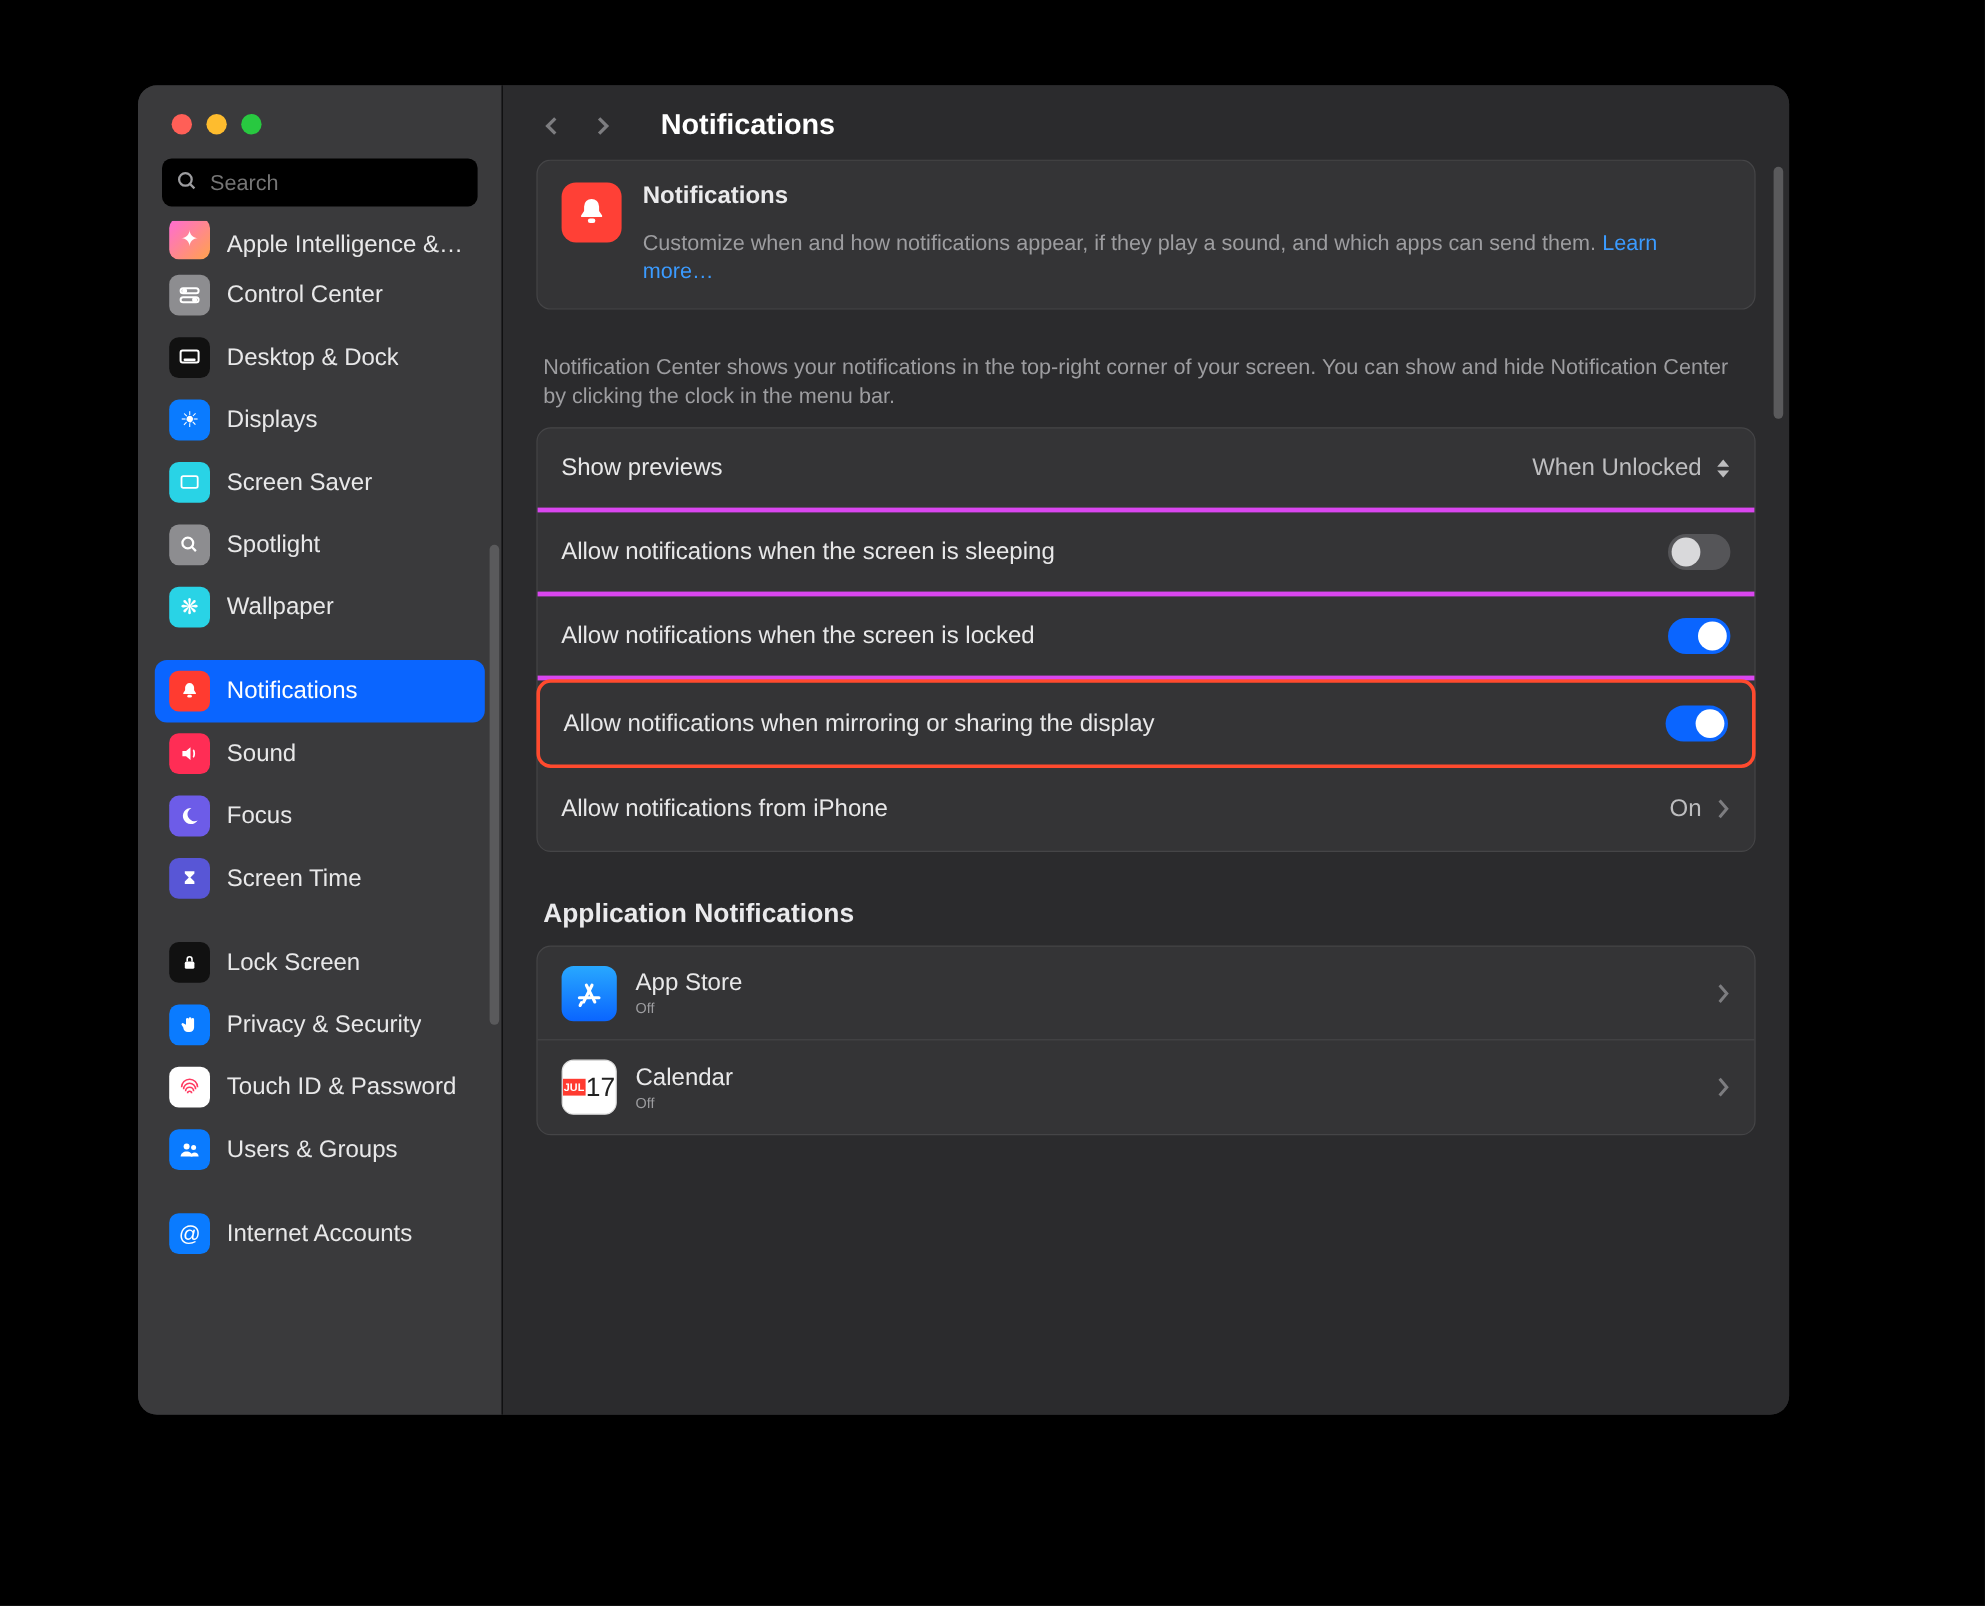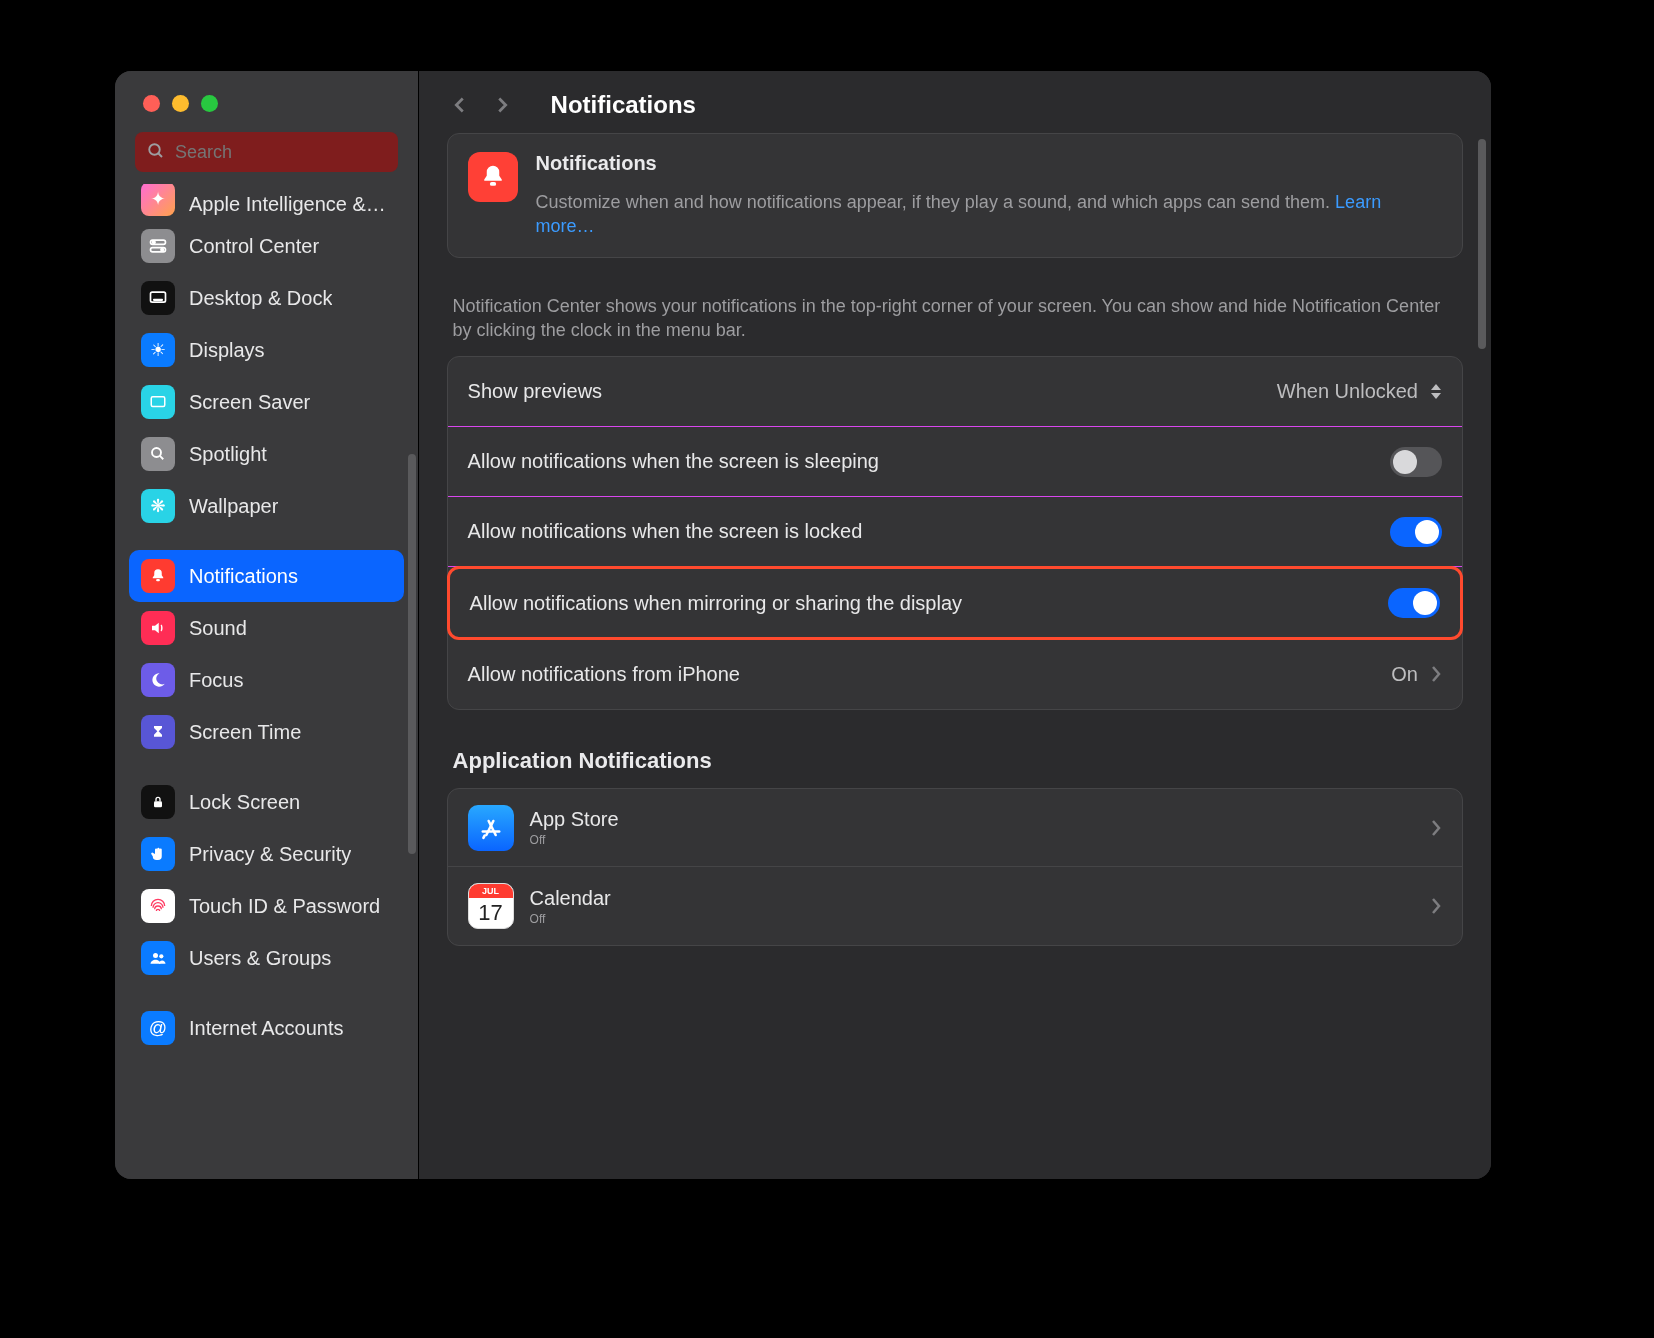--- a/index.html
+++ b/index.html
@@ -37,21 +37,21 @@
   }
   .tl-close { background: #ff5f57; }
   .tl-min   { background: #febc2e; }
   .tl-max   { background: #28c840; }
   .search-wrap {
     padding: 20px 20px 12px 20px;
   }
   .search {
     width: 100%;
     height: 40px;
-    background: #7f1d1d;
+    background: #000000;
     border: none; border-radius: 8px;
     color: #9d9da0;
     font-size: 18px;
     padding: 0 12px 0 40px;
     outline: none;
   }
   .search-wrap { position: relative; }
   .search-icon {
     position: absolute; left: 32px; top: 30px;
     width: 18px; height: 18px;
@@ -142,21 +142,21 @@
 
   .section-head { margin: 36px 6px 6px 6px; }
   .section-head h3 { color: #eaeaec; font-size: 22px; font-weight: 700; }
   .section-head p  { color: #9d9da0; font-size: 18px; line-height: 1.35; margin-top: 4px;}
 
   .rows-card { margin-top: 14px; }
   .row {
     display: flex; align-items: center; justify-content: space-between;
     padding: 0 20px;
     height: 70px;
-    border-bottom: 1px solid #d946ef;
+    border-bottom: 4px solid #d946ef;
     color: #e8e8e9; font-size: 20px;
   }
   .row:last-child { border-bottom: none; }
   .row-right { display:flex; align-items:center; gap: 12px; color:#bdbdbf; }
   .row.highlight {
     border: 3px solid #ff4a2e;
     border-radius: 12px;
     margin: -1px;
     position: relative; z-index: 2;
     height: 74px;
@@ -481,21 +481,21 @@
             </div>
           </div>
           <span class="chevron">
               <svg viewBox="0 0 12 18" fill="none" stroke="currentColor" stroke-width="2.5">
                 <polyline points="3,2 9,9 3,16"></polyline>
               </svg>
             </span>
         </div>
         <div class="app-row">
           <div class="app-left">
-            <span class="app-icon bg-cal" style="flex-direction:column; gap:0; overflow:hidden; border:1px solid #ddd;">
+            <span class="app-icon bg-cal" style="flex-direction:row; gap:0; overflow:hidden; border:1px solid #ddd;">
               <span style="background:#ff3b30;color:#fff;font-size:9px;font-weight:700;width:100%;text-align:center;line-height:14px;">JUL</span>
               <span style="color:#222;font-size:22px;line-height:30px;font-weight:400;">17</span>
             </span>
             <div class="app-text">
               <div class="name">Calendar</div>
               <div class="status">Off</div>
             </div>
           </div>
           <span class="chevron">
               <svg viewBox="0 0 12 18" fill="none" stroke="currentColor" stroke-width="2.5">

